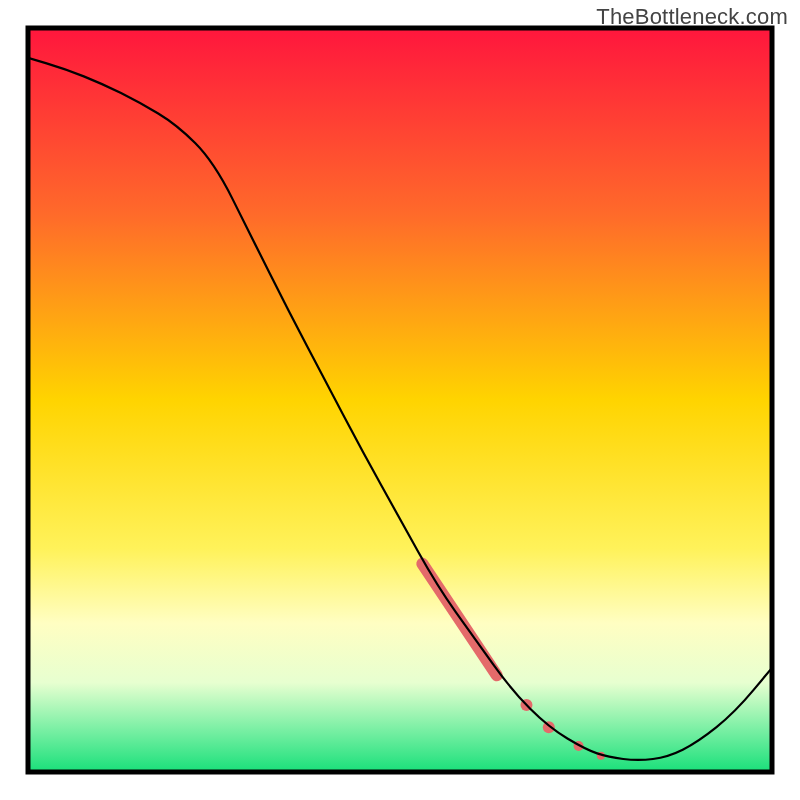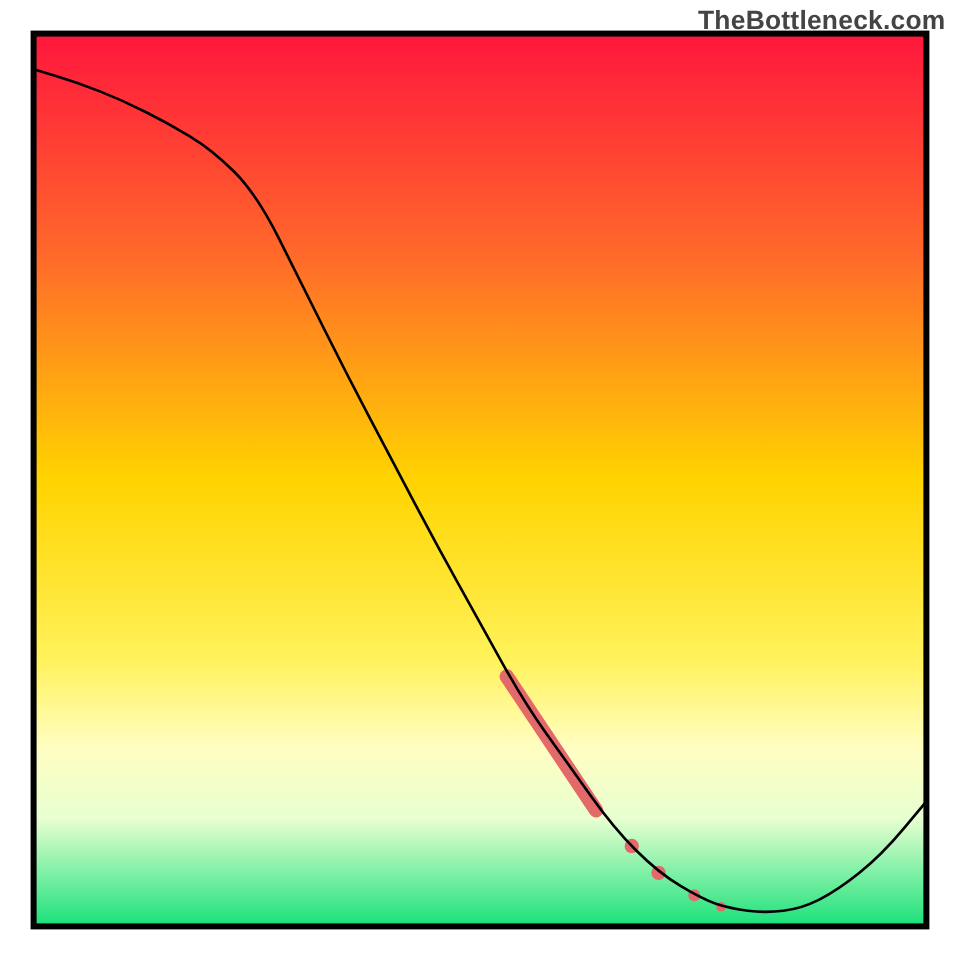--- a/index.html
+++ b/index.html
@@ -14,21 +14,21 @@
   .stage {
     position: relative;
     width: 800px;
     height: 800px;
   }
   .watermark {
     position: absolute;
     top: 4px;
     right: 12px;
     font-size: 22px;
-    font-weight: 700;
+    font-weight: 400;
     color: #444;
     letter-spacing: 0.2px;
     user-select: none;
     z-index: 5;
   }
   svg.chart {
     position: absolute;
     left: 0; top: 0;
     width: 800px;
     height: 800px;

